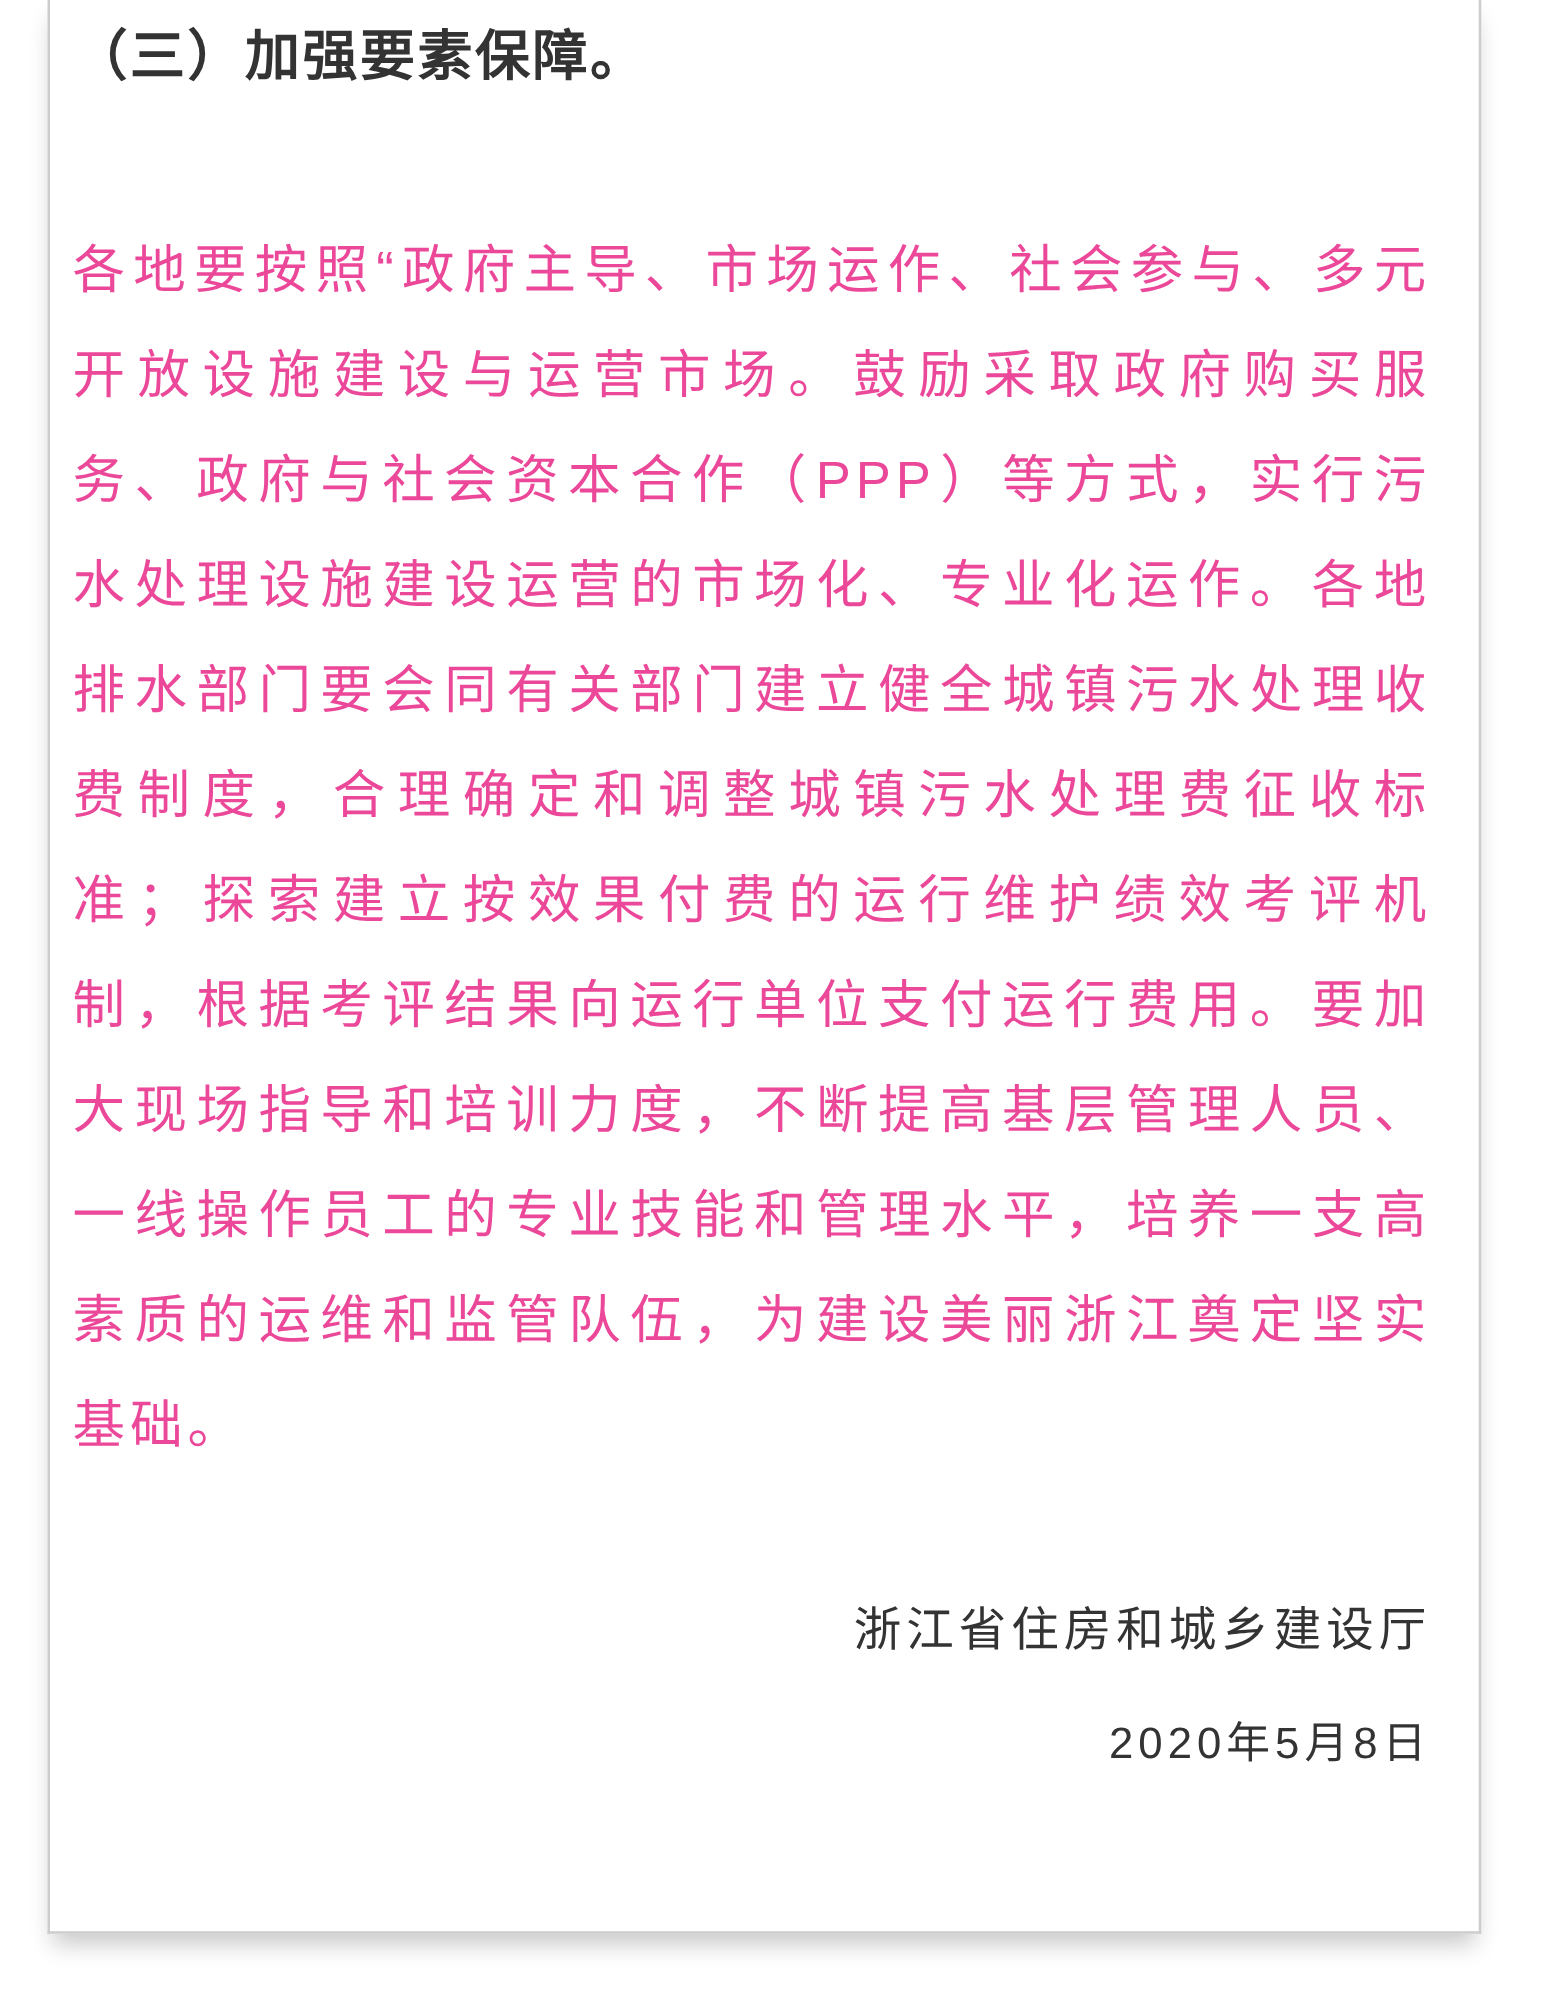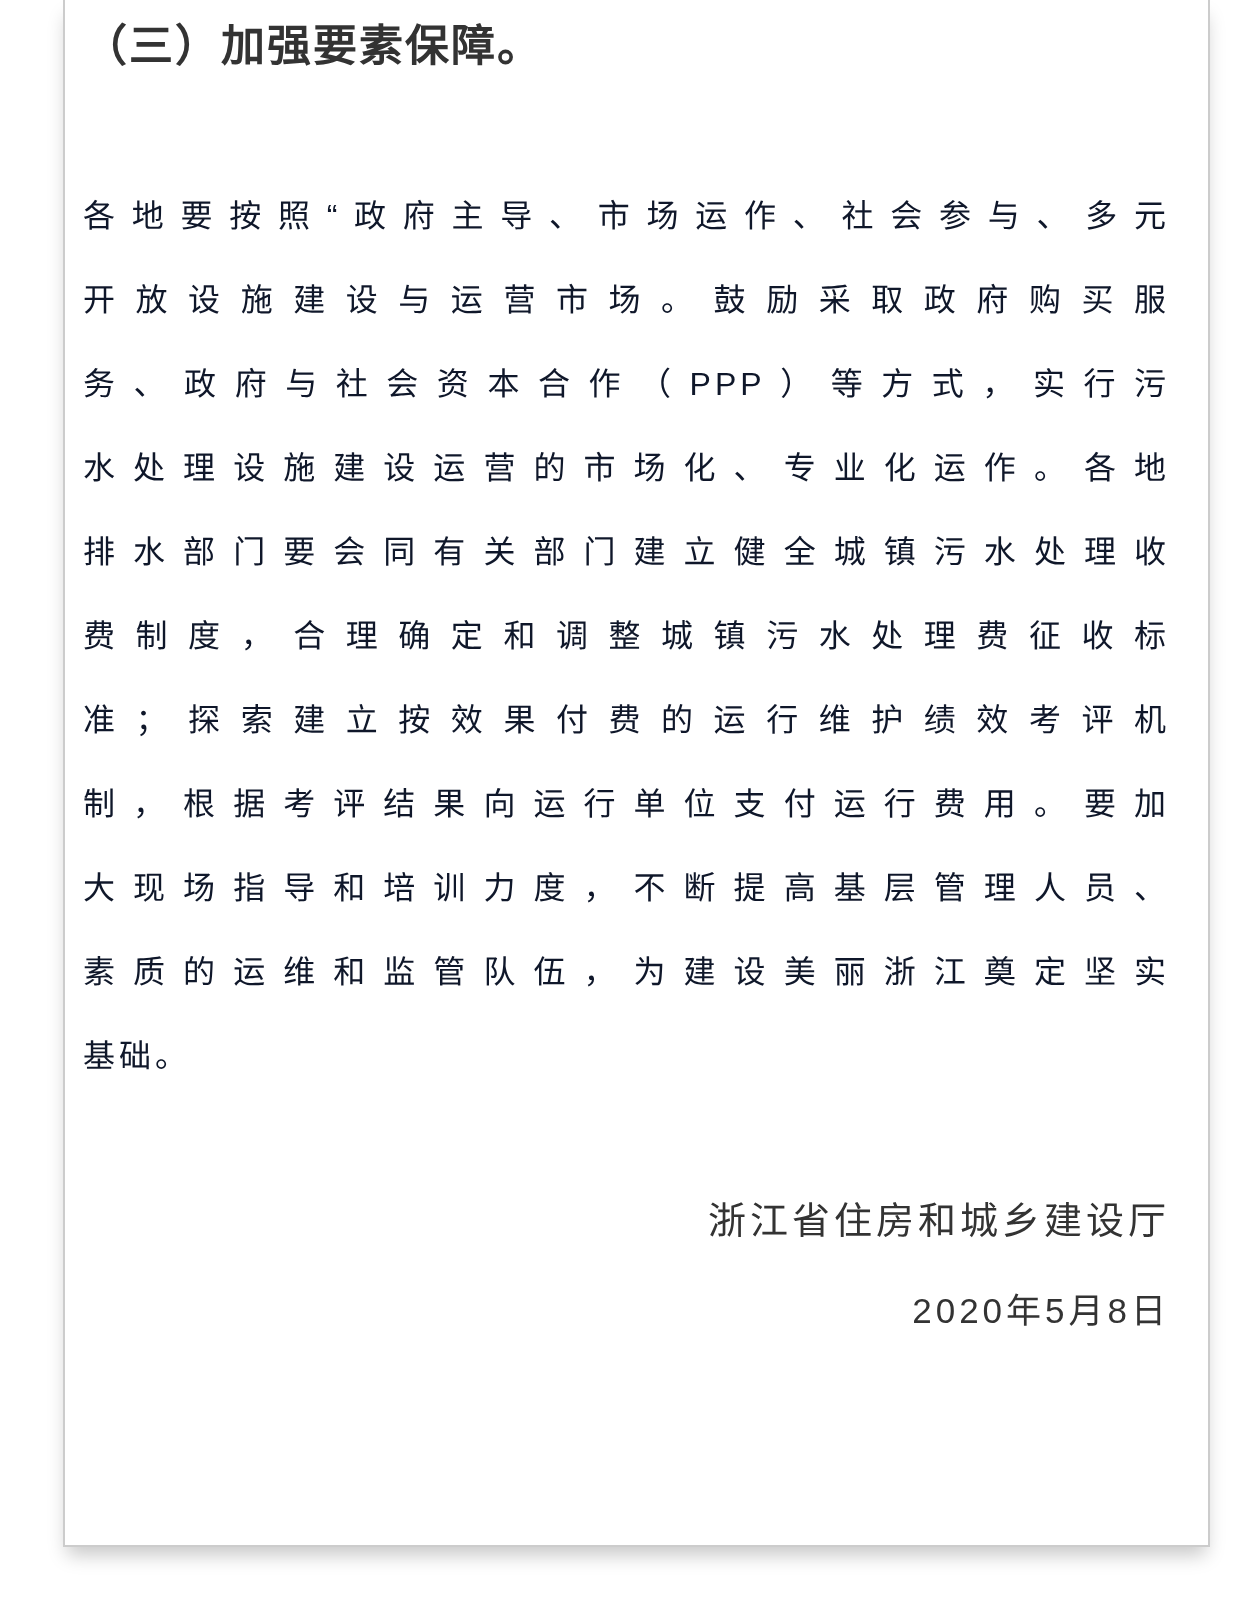--- a/index.html
+++ b/index.html
@@ -7,21 +7,21 @@
     padding: 0;
     background: #ffffff;
     width: 1242px;
     height: 1606px;
     overflow: hidden;
     font-family: "Liberation Sans", sans-serif;
   }
   .page-card {
     position: absolute;
     top: 0;
-    left: 63px;
+    left: 38px;
     width: 1147px;
     height: 1547px;
     box-sizing: border-box;
     background: #ffffff;
     border: 2px solid #cccccc;
     border-top: none;
     box-shadow: 0 12px 18px -4px rgba(0, 0, 0, 0.22);
   }
   .content {
     padding: 4px 38px 0 18px;
@@ -33,24 +33,24 @@
     font-weight: 700;
     letter-spacing: 2px;
     line-height: 84px;
     color: #333333;
     white-space: nowrap;
   }
   .body-block {
     margin-top: 86px;
   }
   .body-line {
-    font-size: 32px;
+    font-size: 42px;
     line-height: 84px;
     letter-spacing: 4px;
-    color: #0f172a;
+    color: #ec4899;
     text-align: justify;
     text-align-last: justify;
     text-justify: inter-character;
   }
   .body-line.is-last {
     text-align: center;
     text-align-last: left;
   }
   .signature-block {
     margin-top: 81px;
@@ -80,20 +80,21 @@
     <div class="body-block">
       <div class="body-line">各地要按照“政府主导、市场运作、社会参与、多元</div>
       <div class="body-line">开放设施建设与运营市场。鼓励采取政府购买服</div>
       <div class="body-line">务、政府与社会资本合作（PPP）等方式，实行污</div>
       <div class="body-line">水处理设施建设运营的市场化、专业化运作。各地</div>
       <div class="body-line">排水部门要会同有关部门建立健全城镇污水处理收</div>
       <div class="body-line">费制度，合理确定和调整城镇污水处理费征收标</div>
       <div class="body-line">准；探索建立按效果付费的运行维护绩效考评机</div>
       <div class="body-line">制，根据考评结果向运行单位支付运行费用。要加</div>
       <div class="body-line">大现场指导和培训力度，不断提高基层管理人员、</div>
+      <div class="body-line">一线操作员工的专业技能和管理水平，培养一支高</div>
       <div class="body-line">素质的运维和监管队伍，为建设美丽浙江奠定坚实</div>
       <div class="body-line is-last">基础。</div>
     </div>
 
     <div class="signature-block">
       <div class="sig-org">浙江省住房和城乡建设厅</div>
       <div class="sig-date">2020年5月8日</div>
     </div>
 
   </div>

